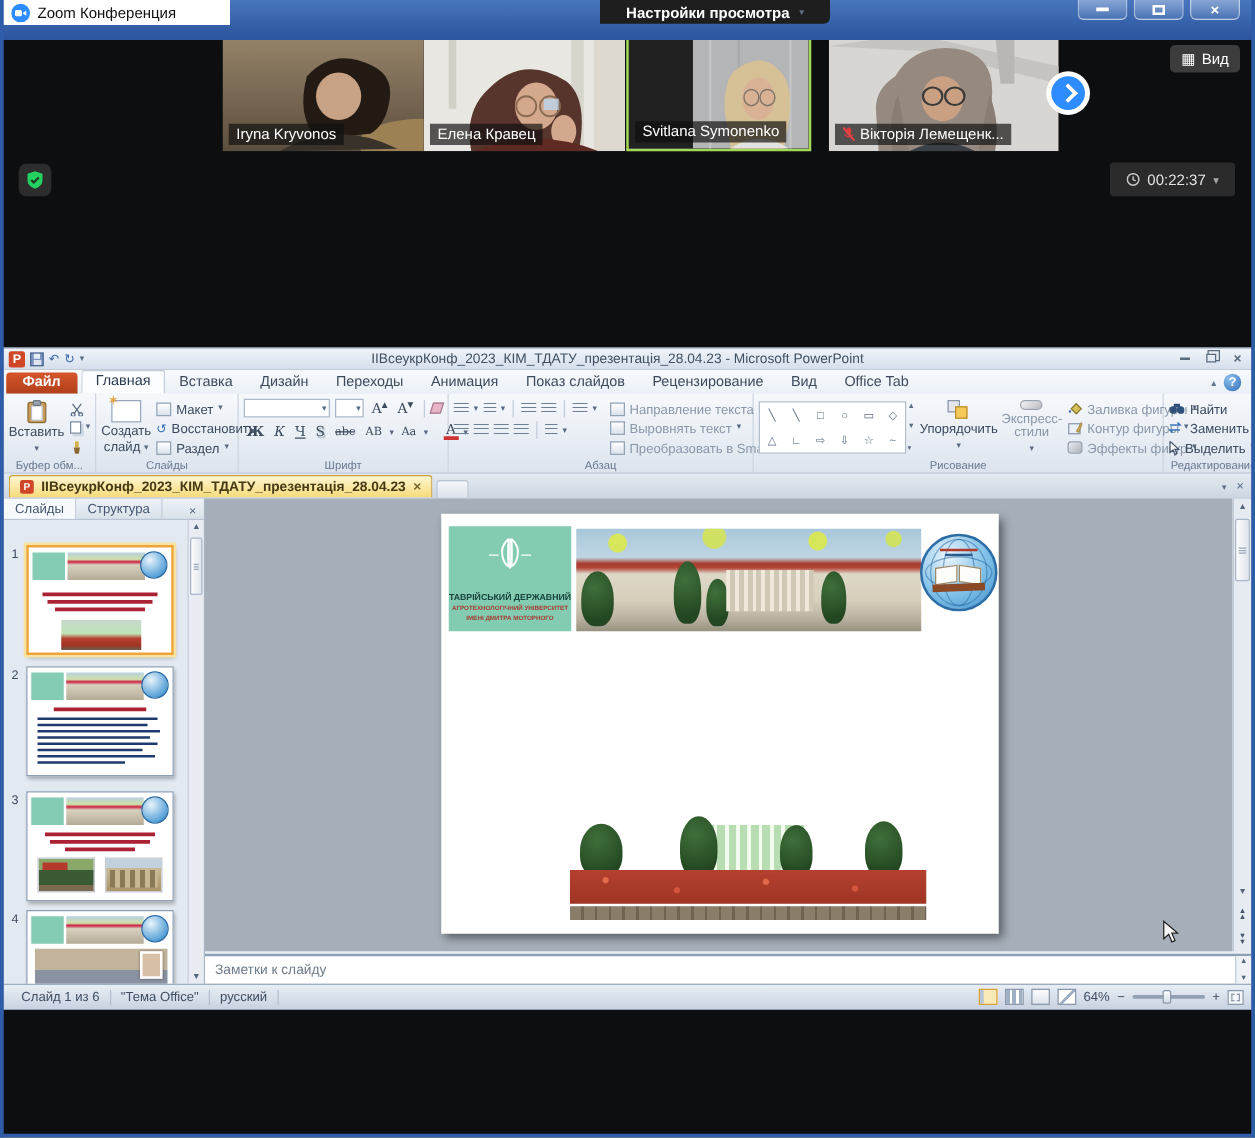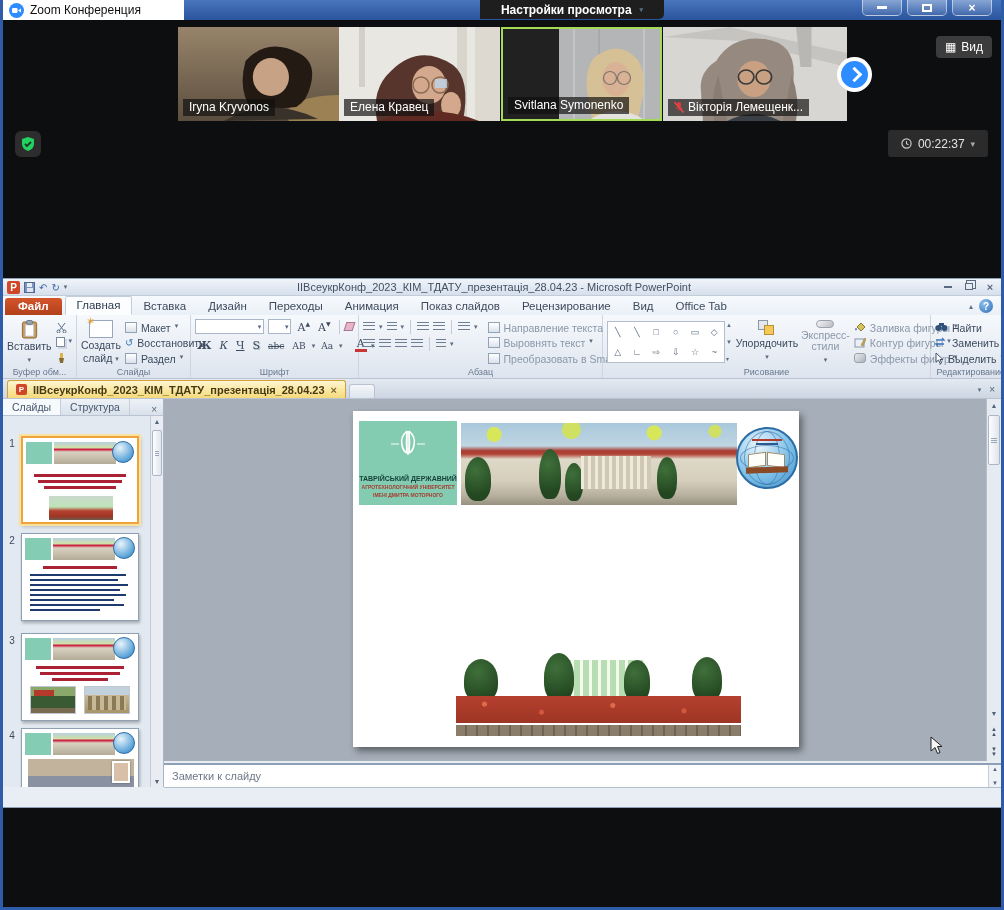--- a/index.html
+++ b/index.html
@@ -1,35 +1,35 @@
 <!DOCTYPE html>
 <html><head>
 <meta charset="utf-8">
 <style>
   *{margin:0;padding:0;box-sizing:border-box}
   html,body{width:1004px;height:910px}
   body{position:relative;background:#0d0e10;font-family:"Liberation Sans",sans-serif;overflow:hidden}
   .frame{position:absolute;inset:0;border:3px solid #2e5ca8;border-top:none;pointer-events:none;z-index:90}
 
   
-  .zbar{position:absolute;left:0;top:0;width:1004px;height:20px;background:linear-gradient(#4876bd,#2a549d);z-index:80}
+  .zbar{position:absolute;left:0;top:0;width:1004px;height:32px;background:linear-gradient(#4876bd,#2a549d);z-index:80}
   .zapp{position:absolute;left:2px;top:0;width:182px;height:20px;background:#fff;display:flex;align-items:center;gap:6px;padding-left:7px;font-size:12px;color:#101010}
   .zbanner{position:absolute;left:184px;top:0;width:296px;height:19px;background:#12c150;color:#0a5c2c;font-weight:bold;font-size:12px;display:flex;align-items:center;justify-content:center;white-space:nowrap}
   .zsettings{position:absolute;left:480px;top:0;width:184px;height:19px;background:#1e1e1e;color:#fff;font-weight:bold;font-size:12px;display:flex;align-items:center;justify-content:center;gap:8px;border-radius:0 0 5px 0;cursor:pointer}
   .zwc{position:absolute;right:12px;top:0;display:flex;gap:5px}
   .wc{width:40px;height:16px;display:flex;align-items:center;justify-content:center;background:linear-gradient(rgba(255,255,255,.35),rgba(255,255,255,.08));border:1px solid rgba(255,255,255,.5);border-top:none;border-radius:0 0 5px 5px;color:#fff}
   .ico-min{width:10px;height:3px;background:#fff}
   .ico-max{width:10px;height:8px;border:2px solid #fff}
   .ico-x{font-size:12px;font-weight:bold;line-height:10px}
 
   
   .thumb{position:absolute;top:27px;height:94px;background:#222;overflow:hidden}
   .thumb svg{display:block;width:100%;height:100%}
   .t1{left:178px;width:193px}.t2{left:339px;width:161px}
-  .t3{left:501px;width:161px;border:2px solid #a3d955}
+  .t3{left:501px;width:148px;border:2px solid #a3d955}
   .t4{left:663px;width:184px}
   .pname{position:absolute;left:5px;bottom:5px;background:rgba(15,15,15,.68);color:#fff;font-size:12px;padding:1px 6px 2px;display:flex;align-items:center;gap:4px;white-space:nowrap}
   .next-btn{position:absolute;left:841px;top:61px;width:27px;height:27px;border-radius:50%;background:#2d8cff;box-shadow:0 0 0 4px #fff;cursor:pointer}
   .next-btn::after{content:"";position:absolute;left:8px;top:8px;width:8px;height:8px;border-top:3px solid #fff;border-right:3px solid #fff;transform:rotate(45deg)}
   .view-btn{position:absolute;left:936px;top:36px;height:22px;padding:0 9px;background:#3c3c3c;border-radius:4px;color:#fff;font-size:12px;display:flex;align-items:center;gap:5px;cursor:pointer}
   .shield{position:absolute;left:15px;top:131px;width:26px;height:26px;background:#2d2d2d;border-radius:6px;display:flex;align-items:center;justify-content:center}
   .timer{position:absolute;left:888px;top:130px;width:100px;height:27px;background:#2b2b2b;border-radius:3px;color:#e3e3e3;font-size:12px;display:flex;align-items:center;justify-content:center;gap:6px}
   .timer .car{color:#aaa;font-size:9px}
 
   
@@ -709,19 +709,37 @@
   </div>
 
   <div class="notes">
     <span>Заметки к слайду</span>
     <span class="nscroll">
       <span>▲</span>
       <span>▼</span>
     </span>
   </div>
 
+  <div class="status">
+    <span class="seg">Слайд 1 из 6</span>
+    <span class="seg">"Тема Office"</span>
+    <span class="seg">русский</span>
+    <span class="st-right">
+      <span class="vicon on v1"></span>
+      <span class="vicon v2"></span>
+      <span class="vicon"></span>
+      <span class="vicon v4"></span>
+      <span>64%</span>
+      <span>−</span>
+      <span class="ztrack">
+          <span class="zth"></span>
+        </span>
+      <span>+</span>
+      <span class="fit"></span>
+    </span>
+  </div>
 </div>
 
 <svg class="cursor" width="13" height="19" viewBox="0 0 13 19">
   <path d="M1 1 L1 15 L5 11.5 L7.5 17.5 L10 16.5 L7.5 10.5 L12 10.5 Z" fill="#f5f5f5" stroke="#222" stroke-width="1"></path>
 </svg>
 
 <div class="frame"></div>
 
 </body></html>

